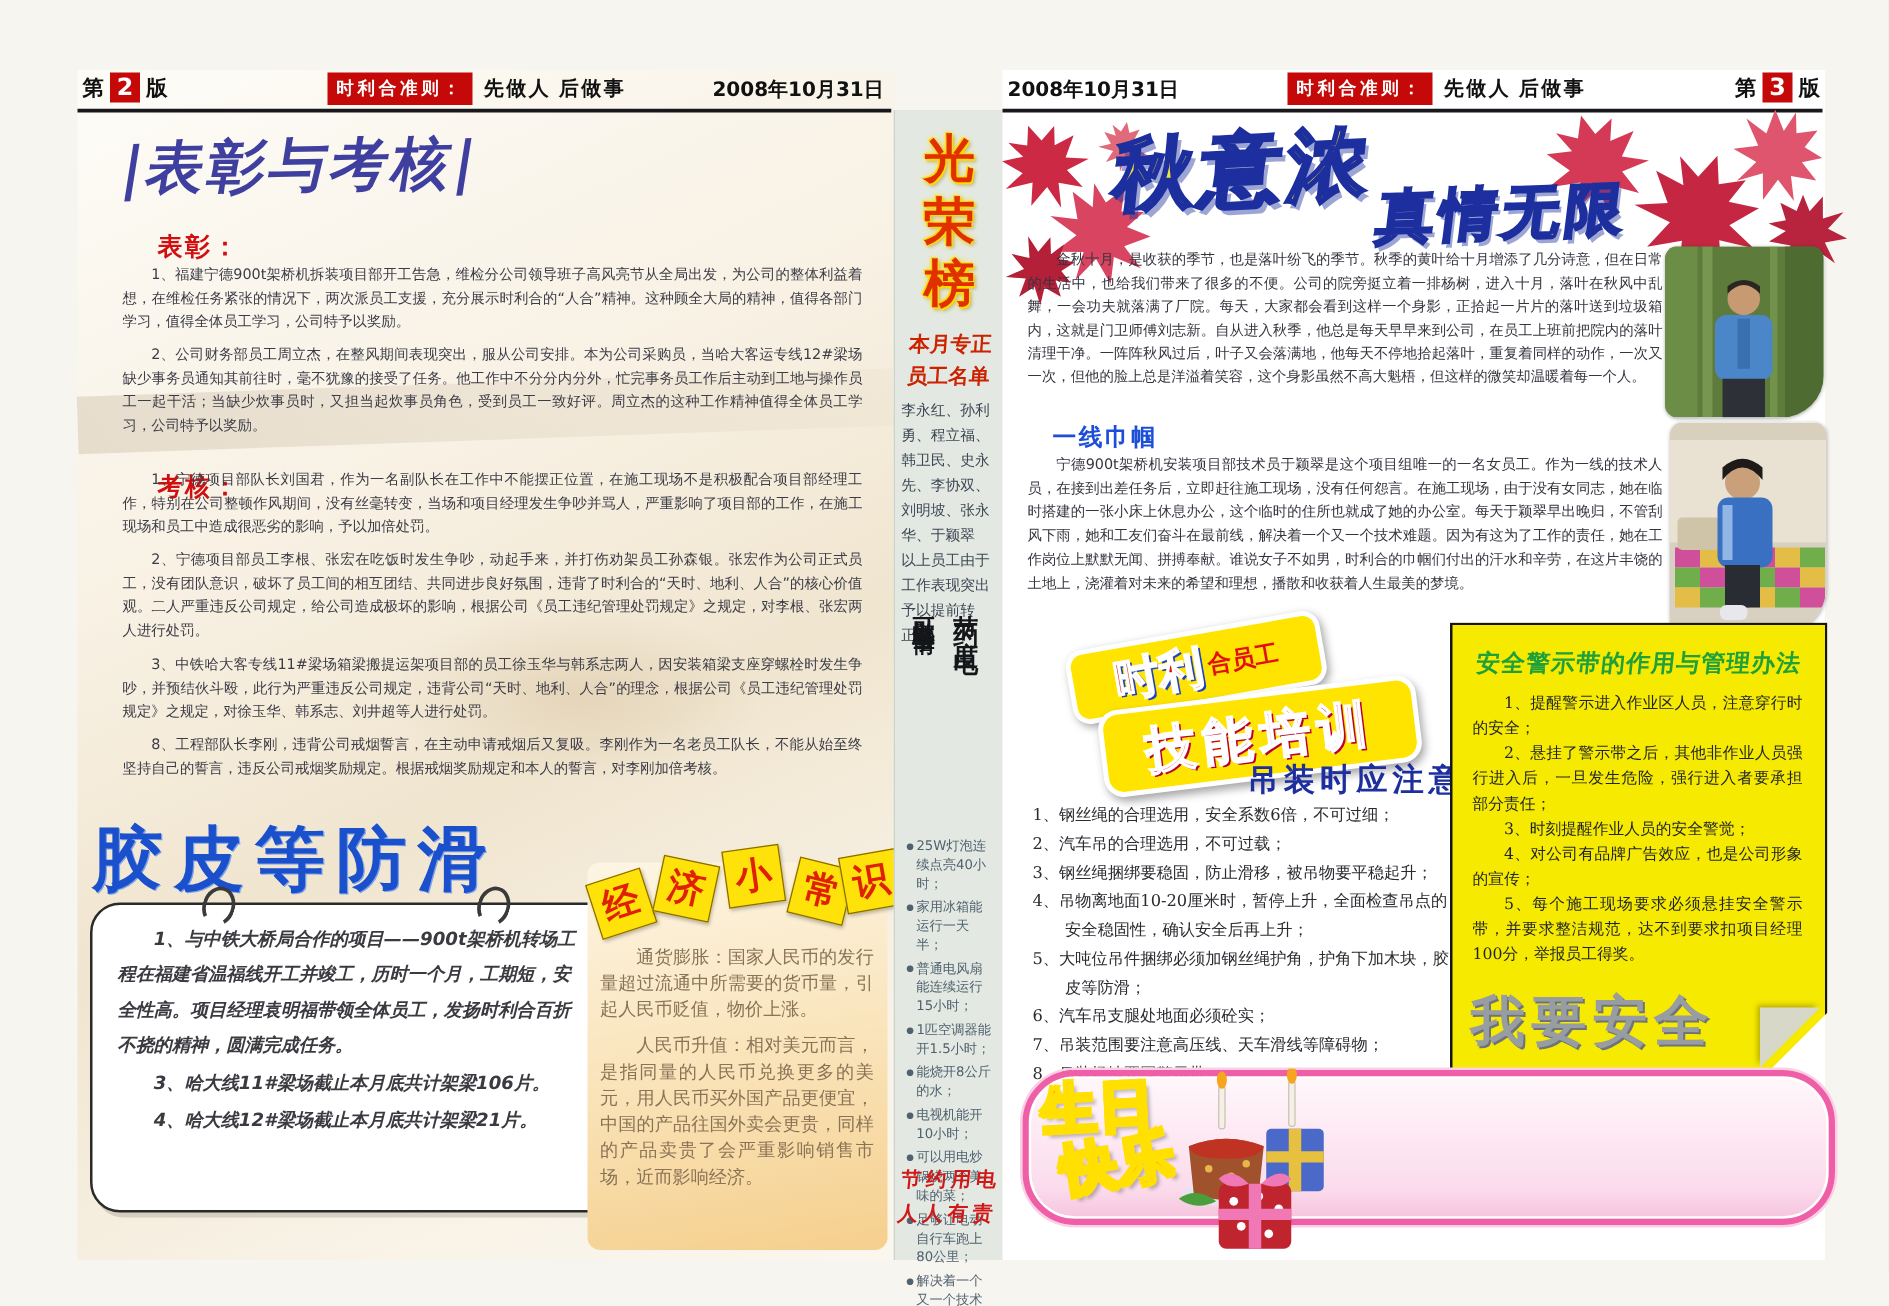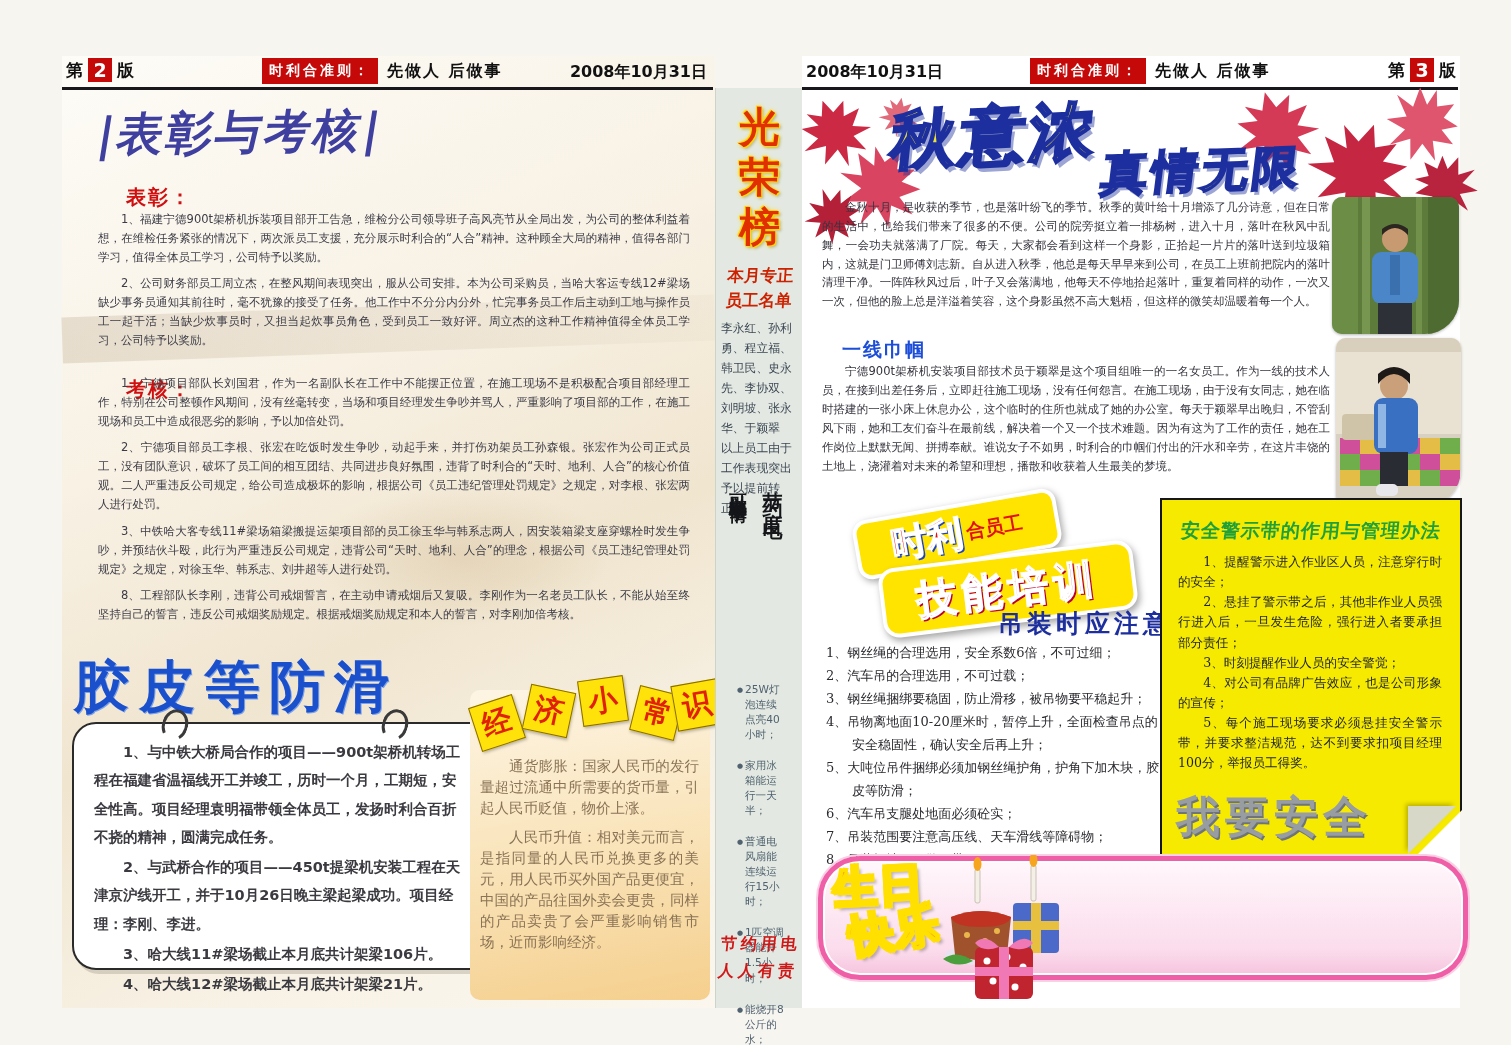--- a/index.html
+++ b/index.html
@@ -9,53 +9,53 @@
   .page-left{left:62px;width:653px;background:linear-gradient(155deg,#fdfcf7 0%,#f8f1e4 35%,#f0e5cf 58%,#f8f2e6 82%,#fbf7ee 100%);}
   .page-left .photo-haze{position:absolute;left:0;top:250px;width:100%;height:46px;background:linear-gradient(90deg,rgba(178,158,128,.28),rgba(178,158,128,.05));transform:rotate(-2deg);}
   .page-left .cup-haze{position:absolute;left:250px;top:430px;width:300px;height:140px;background:radial-gradient(ellipse at 50% 50%,rgba(205,180,140,.35),rgba(205,180,140,0) 70%);}
   .gutter{position:absolute;left:715px;top:88px;width:87px;height:920px;background:#e3e9e2;border-left:1px solid #ccd3ca;border-right:1px solid #ccd3ca;}
   .page-right{left:802px;width:658px;background:#ffffff;}
 
   
   .hdr-rule{position:absolute;top:31px;left:0;right:2px;height:3px;background:#17171c;}
   .pagenum{position:absolute;top:2px;display:flex;align-items:center;gap:5px;font-size:17px;font-weight:bold;color:#111;}
   .numbox{display:inline-block;width:24px;height:24px;background:#c50808;color:#fff;font-size:19px;font-weight:bold;text-align:center;line-height:24px;}
-  .motto{position:absolute;top:2px;display:flex;align-items:center;gap:9px;}
+  .motto{position:absolute;top:2px;display:flex;align-items:center;gap:9px;font-family:Liberation Serif, serif;}
   .motto-label{background:#c50808;color:#fff;font-size:14px;font-weight:bold;padding:4px 7px;letter-spacing:3px;}
   .motto-text{font-size:16px;font-weight:bold;color:#111;letter-spacing:2px;}
   .hdr-date{position:absolute;top:6px;font-size:16px;font-weight:bold;color:#111;}
 
   
   .cr-title{position:absolute;left:36px;top:46px;font-size:46px;font-weight:bold;color:#3f3f9f;transform:skewX(-10deg) rotate(-1deg);letter-spacing:3px;font-family:"DejaVu Serif","Liberation Serif",serif;}
   .sec-label{position:absolute;font-size:20px;font-weight:bold;color:#d01010;letter-spacing:2px;}
   .paras{position:absolute;left:36px;width:592px;}
   .paras p{margin:0 0 7px;font-size:11.5px;line-height:1.66;color:#3c3c46;text-align:justify;text-indent:2em;}
 
   .oct-title{position:absolute;left:12px;top:594px;font-size:56px;font-weight:900;color:#1b50cc;letter-spacing:9px;text-shadow:1px 1px 0 #7ea2e8;}
   .notepad{position:absolute;left:10px;top:666px;width:418px;height:244px;background:#fff;border:2.5px solid #2a2a2a;border-radius:24px;box-shadow:3px 4px 0 rgba(120,110,90,.25);}
   .ring{position:absolute;top:-15px;width:20px;height:26px;border:3.5px solid #3a3a3a;border-radius:50%;border-bottom-color:transparent;transform:rotate(18deg);background:transparent;}
   .ring.r1{left:88px;} .ring.r2{left:308px;}
   .curl{position:absolute;right:-14px;top:60px;width:26px;height:150px;background:linear-gradient(100deg,#d8d4cc,#f2efe8 70%);border:1.5px solid #555;border-radius:4px 14px 40px 8px;transform:rotate(4deg);}
-  .notepad-body{position:absolute;left:20px;right:22px;top:14px;}
+  .notepad-body{position:absolute;left:20px;right:22px;top:14px;font-style:italic;}
   .notepad-body p{margin:0 0 2px;font-size:14.5px;font-weight:600;color:#3a3a40;line-height:1.95;text-indent:2em;}
 
   .econ-bg{position:absolute;left:408px;top:634px;width:240px;height:310px;border-radius:10px;background:linear-gradient(170deg,#fdf5e4 0%,#f9e2b6 55%,#f5cf8d 100%);}
   .econ-tile{position:absolute;width:44px;height:44px;background:#ffe20a;border:1.5px solid #8a6d00;display:flex;align-items:center;justify-content:center;font-size:29px;font-weight:bold;color:#e02000;font-family:"DejaVu Serif","Liberation Serif",serif;box-shadow:1px 2px 3px rgba(0,0,0,.25);}
   .econ-text{position:absolute;left:418px;top:700px;width:219px;}
   .econ-text p{margin:0 0 8px;font-size:14.5px;font-weight:500;line-height:1.45;color:#8a7356;text-indent:2em;text-align:justify;}
 
   
   .honor-char{position:absolute;left:0;width:100%;text-align:center;font-size:41px;font-weight:900;color:#e03000;font-family:"DejaVu Serif","Liberation Serif",serif;text-shadow:0 0 5px #ffd900,1px 1px 0 #ffd900,-1px -1px 0 #ffd900,2px 2px 3px rgba(0,0,0,.25);}
   .honor-sub{position:absolute;left:0;top:176px;width:100%;text-align:center;font-size:16.5px;font-weight:bold;color:#cc2200;line-height:1.5;transform:skewX(-4deg);font-family:"DejaVu Serif","Liberation Serif",serif;}
   .honor-names{position:absolute;left:5px;top:230px;width:77px;font-size:11.8px;color:#3d4754;line-height:1.7;}
   .vq{position:absolute;writing-mode:vertical-rl;text-orientation:upright;font-weight:900;color:#15161a;}
   .vq-right{left:44px;top:388px;height:190px;font-size:20px;letter-spacing:7px;}
   .vq-left{left:10px;top:392px;height:200px;font-size:17.5px;letter-spacing:2px;}
   .kwh-list{position:absolute;left:5px;top:578px;width:79px;}
-  .kwh-list p{margin:16px;font-size:10.6px;line-height:1.42;color:#50616f;padding-left:8px;text-indent:-8px;}
+  .kwh-list p{margin:4px;font-size:10.6px;line-height:1.42;color:#50616f;padding-left:8px;text-indent:-8px;}
   .kwh-list p:before{content:"●";font-size:7px;margin-right:2px;vertical-align:1px;}
   .save-footer{position:absolute;left:0;top:842px;width:100%;text-align:center;font-size:16px;font-weight:bold;color:#d01818;letter-spacing:4px;line-height:1.7;transform:skewX(-6deg);font-family:"DejaVu Serif","Liberation Serif",serif;}
 
   
   .leaf{position:absolute;}
   .autumn-t1{position:absolute;left:90px;top:36px;font-size:64px;font-weight:900;color:#ede43a;letter-spacing:5px;transform:skewX(-9deg) rotate(-3deg);-webkit-text-stroke:2.5px #1d2f9e;text-shadow:4px 5px 0 rgba(35,55,160,.45);font-family:"DejaVu Serif","Liberation Serif",serif;}
   .autumn-t2{position:absolute;left:300px;top:84px;font-size:46px;font-weight:900;color:#f0e43a;letter-spacing:4px;transform:skewX(-9deg) rotate(-2deg);-webkit-text-stroke:2px #1d2f9e;text-shadow:3px 4px 0 rgba(35,55,160,.45);font-family:"DejaVu Serif","Liberation Serif",serif;}
   .autumn-article{position:absolute;left:20px;top:142px;width:508px;font-size:11.5px;line-height:1.64;color:#35353f;text-align:justify;text-indent:2em;}
   .fl-title{position:absolute;left:40px;top:281px;font-size:19px;font-weight:bold;color:#1d4ed8;letter-spacing:2px;}
   .fl-body{position:absolute;left:20px;top:306px;width:508px;font-size:11.5px;line-height:1.66;color:#35353f;text-align:justify;text-indent:2em;}
@@ -127,21 +127,20 @@
     </div>
 
     <div class="oct-title" data-interactable="false">胶皮等防滑</div>
 
     <div class="notepad" data-interactable="false">
       <span class="ring r1" data-interactable="false"></span>
       <span class="ring r2" data-interactable="false"></span>
       <div class="curl" data-interactable="false"></div>
       <div class="notepad-body" data-interactable="false">
         <p data-interactable="false">1、与中铁大桥局合作的项目——900t架桥机转场工程在福建省温福线开工并竣工，历时一个月，工期短，安全性高。项目经理袁明福带领全体员工，发扬时利合百折不挠的精神，圆满完成任务。</p>
-        <p data-interactable="false">2、与武桥合作的项目——450t提梁机安装工程在天津京沪线开工，并于10月26日晚主梁起梁成功。项目经理：李刚、李进。</p>
         <p data-interactable="false">3、哈大线11#梁场截止本月底共计架梁106片。</p>
         <p data-interactable="false">4、哈大线12#梁场截止本月底共计架梁21片。</p>
       </div>
     </div>
 
     <div class="econ-bg" data-interactable="false"></div>
     <div class="econ-tile" style="left:412px;top:644px;transform:rotate(-18deg);" data-interactable="false">经</div>
     <div class="econ-tile" style="left:464px;top:632px;transform:rotate(12deg);" data-interactable="false">济</div>
     <div class="econ-tile" style="left:518px;top:622px;transform:rotate(-8deg);" data-interactable="false">小</div>
     <div class="econ-tile" style="left:572px;top:634px;transform:rotate(14deg);" data-interactable="false">常</div>

